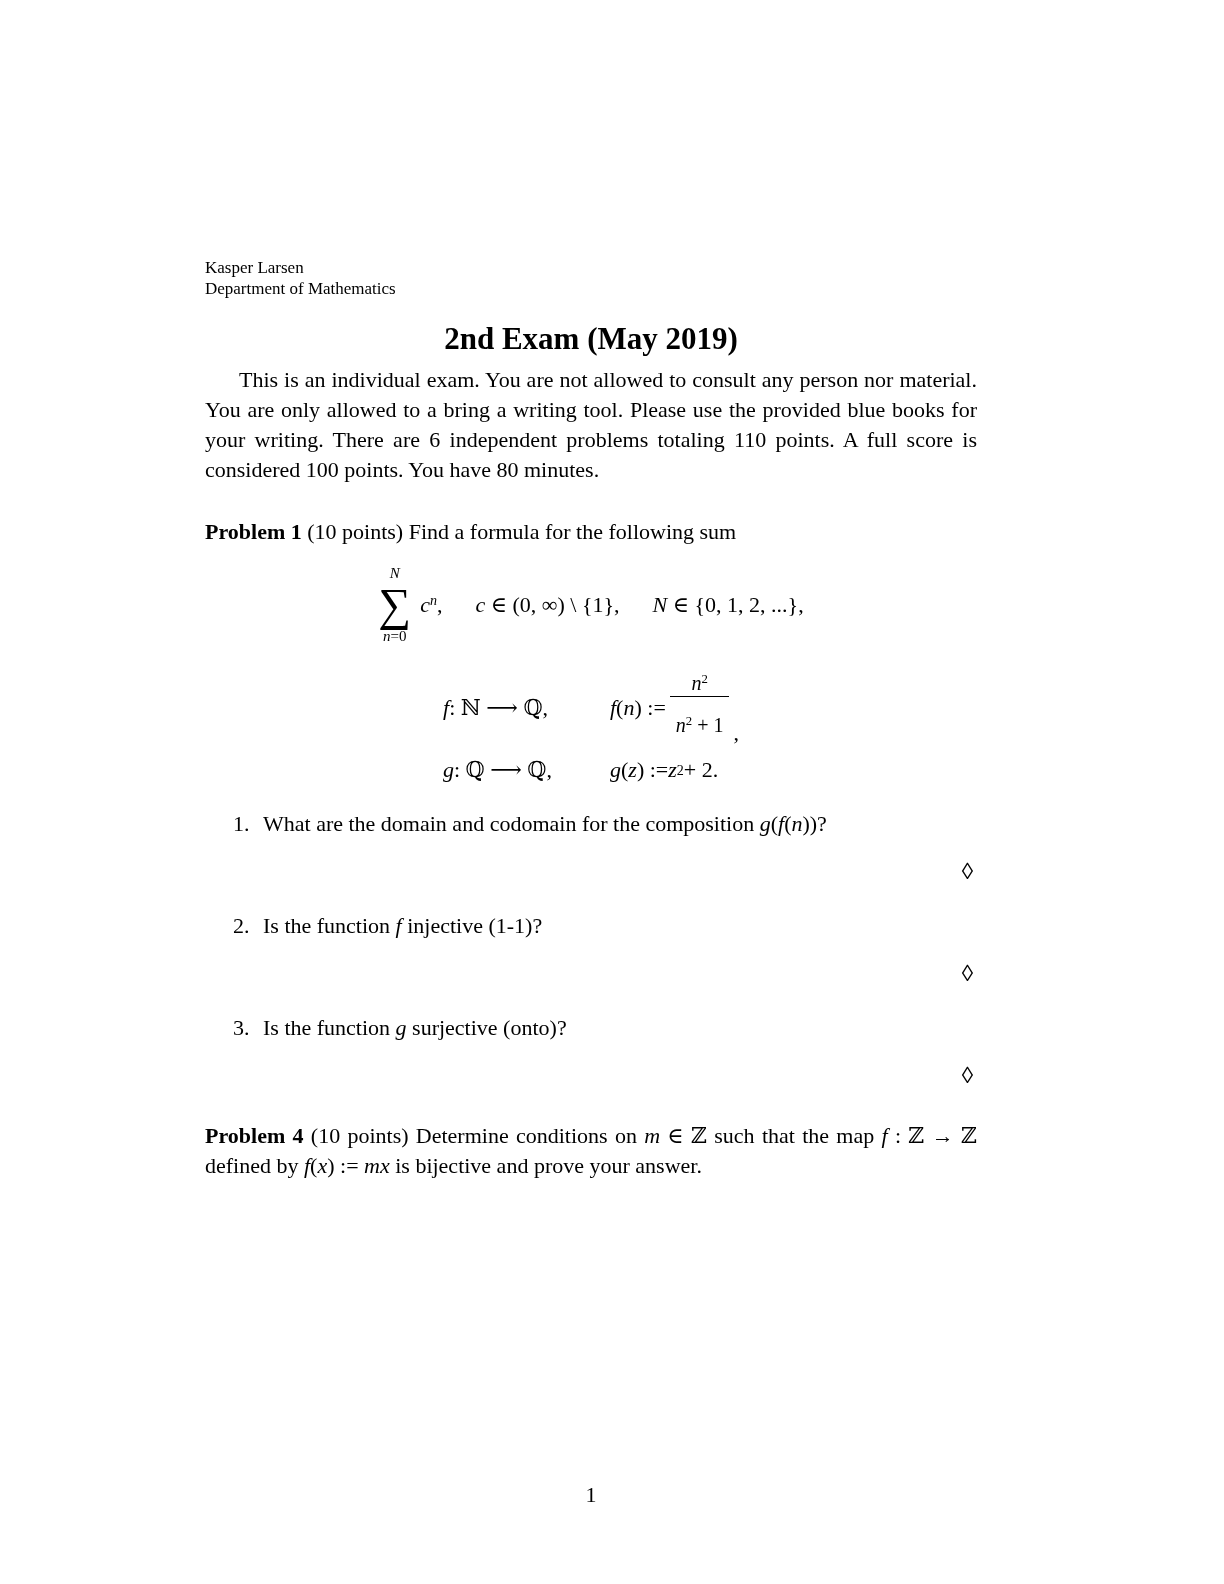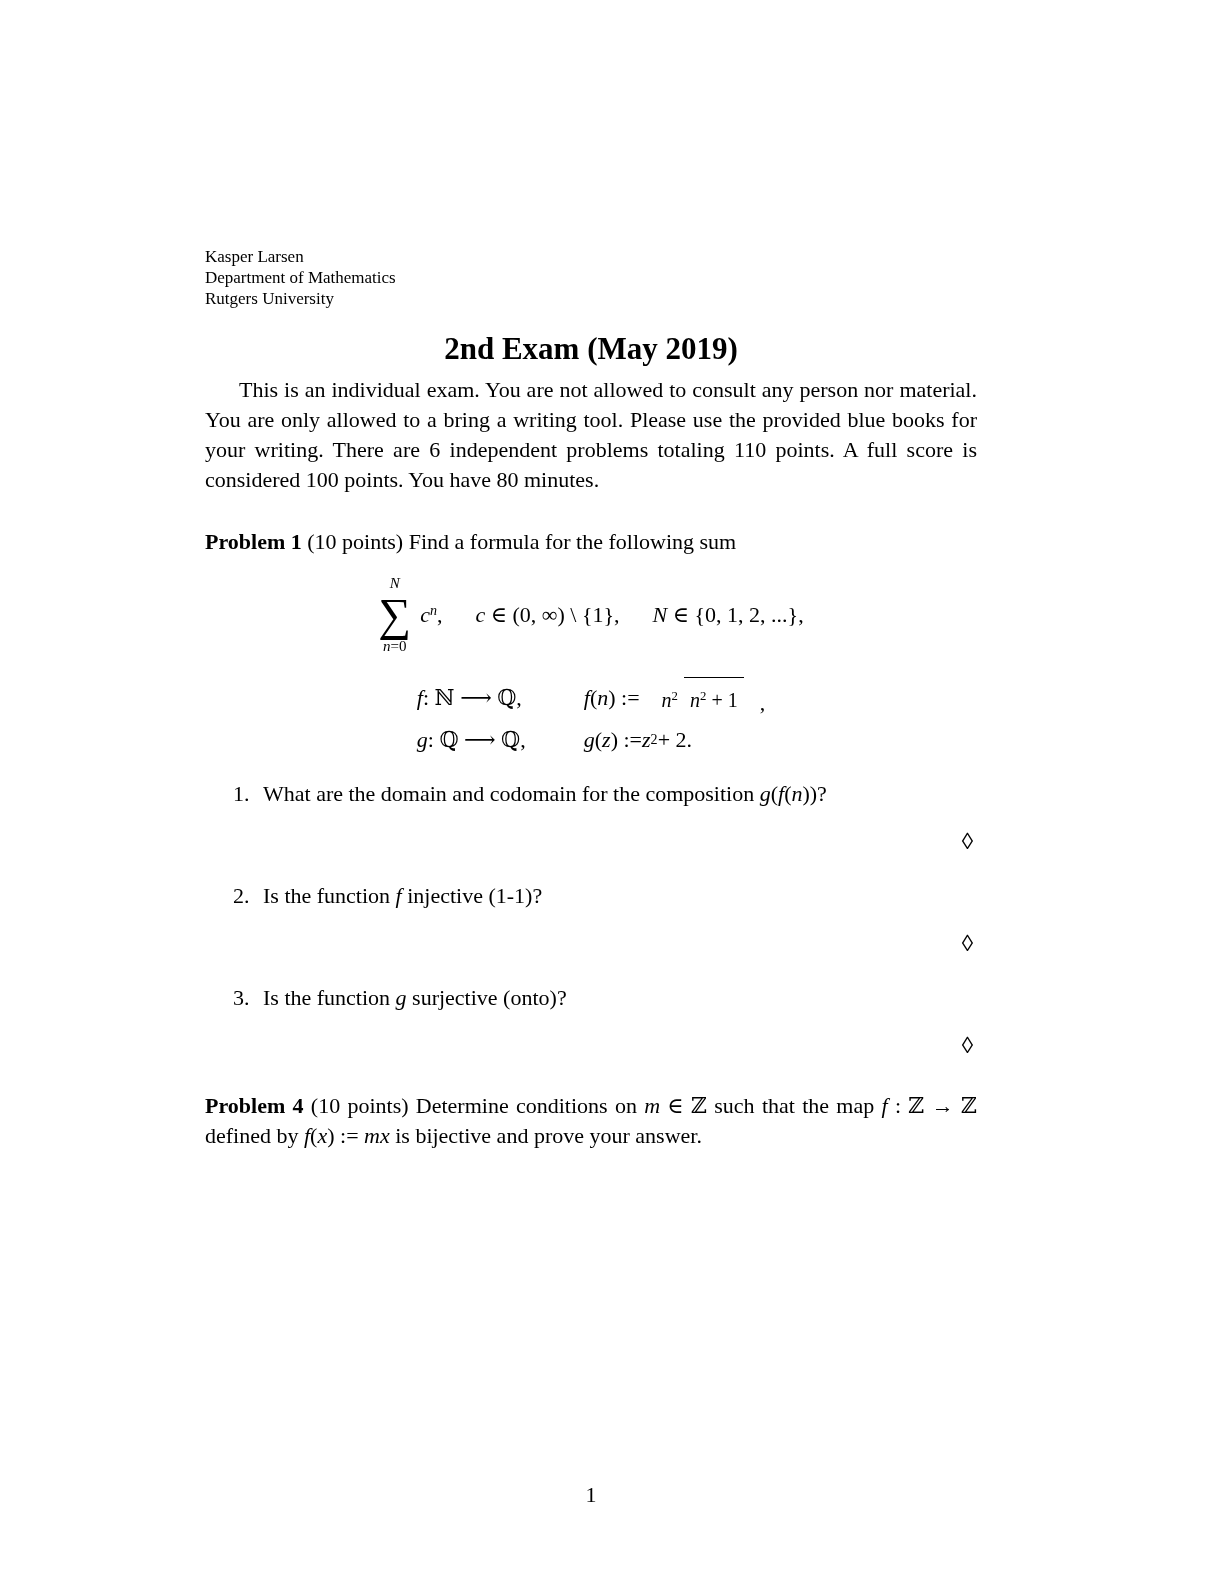--- a/index.html
+++ b/index.html
@@ -2,58 +2,57 @@
 <html><head>
 <meta charset="utf-8">
 <style>
   * { margin: 0; padding: 0; box-sizing: border-box; }
   html, body { background: #ffffff; }
   body {
     width: 1224px; height: 1584px; position: relative;
     font-family: "Liberation Serif", "DejaVu Serif", "DejaVu Sans", serif;
     color: #000; font-size: 22px;
   }
-  .content { position: absolute; left: 205px; top: 246px; width: 772px; }
+  .content { position: absolute; left: 205px; top: 257px; width: 772px; }
   .header-block { font-size: 17px; line-height: 21px; }
   .title { text-align: center; font-size: 31px; font-weight: 700; margin-top: 22px; margin-bottom: 8px; }
   p.para { line-height: 30px; text-align: justify; }
   .indent { text-indent: 34px; }
   .problem-head { margin-top: 32px; }
   .after-line { margin-top: 2px; }
   .run-bf { font-weight: 700; }
   .run-it { font-style: italic; }
   .run-sup { font-size: 0.64em; vertical-align: 0.52em; }
   .run-itsup { font-style: italic; font-size: 0.64em; vertical-align: 0.52em; }
   .display { display: flex; justify-content: center; align-items: center; margin: 18px 0 22px; line-height: 1.15; }
   .bigop { display: inline-flex; flex-direction: column; align-items: center; margin-right: 9px; }
   .bigop-upper, .bigop-lower { font-size: 15px; line-height: 17px; }
   .bigop-symbol { font-size: 46px; line-height: 46px; }
   .lim { display: inline-flex; flex-direction: column; align-items: center; margin-right: 5px; }
   .lim-top { font-size: 22px; line-height: 23px; }
   .lim-sub { font-size: 15px; line-height: 16px; }
   .fn-grid { display: grid; grid-template-columns: auto auto; column-gap: 58px; row-gap: 8px; justify-content: center; align-items: center; margin: 20px 0 24px; }
   .fn-cell { display: inline-flex; align-items: center; }
-  .frac { display: inline-flex; flex-direction: row; align-items: center; vertical-align: middle; margin: 0 16px; }
+  .frac { display: inline-flex; flex-direction: column; align-items: center; vertical-align: middle; margin: 0 4px; }
   .frac .num { font-size: 20px; line-height: 25px; padding: 0 6px; }
-  .frac .den { font-size: 20px; line-height: 25px; padding: 6px 6px; border-top: 1.4px solid #000; }
+  .frac .den { font-size: 20px; line-height: 25px; padding: 12px 6px; border-top: 1.4px solid #000; }
   .comma-low { align-self: flex-end; padding-bottom: 3px; }
   .enum-item { margin: 26px 0 0; padding-left: 58px; position: relative; line-height: 30px; text-align: justify; }
   .enum-num { position: absolute; left: 28px; }
   .diamond-line { text-align: right; padding-right: 4px; margin: 20px 0 4px; font-size: 23px; line-height: 26px; }
   .page-number { position: absolute; left: 205px; width: 772px; top: 1482px; text-align: center; font-size: 22px; }
 </style>
 </head>
 <body>
 
 <div class="content">
 
   <div class="header-block">
     <div>Kasper Larsen</div>
     <div>Department of Mathematics</div>
-    <div>Rutgers University</div>
   </div>
 
   <h1 class="title">2nd Exam (May 2019)</h1>
 
   <p class="para indent">This is an individual exam. You are not allowed to consult any person nor material. You are only allowed to a bring a writing tool. Please use the provided blue books for your writing. There are 6 independent problems totaling 110 points. A full score is considered 100 points. You have 80 minutes.</p>
 
   <p class="para problem-head"><span class="run-bf">Problem 1</span><span class="run-rm"> (10 points) Find a formula for the following sum</span></p>
   <div class="display">
     <span class="bigop">
       <span class="bigop-upper"><span class="run-it">N</span></span>

